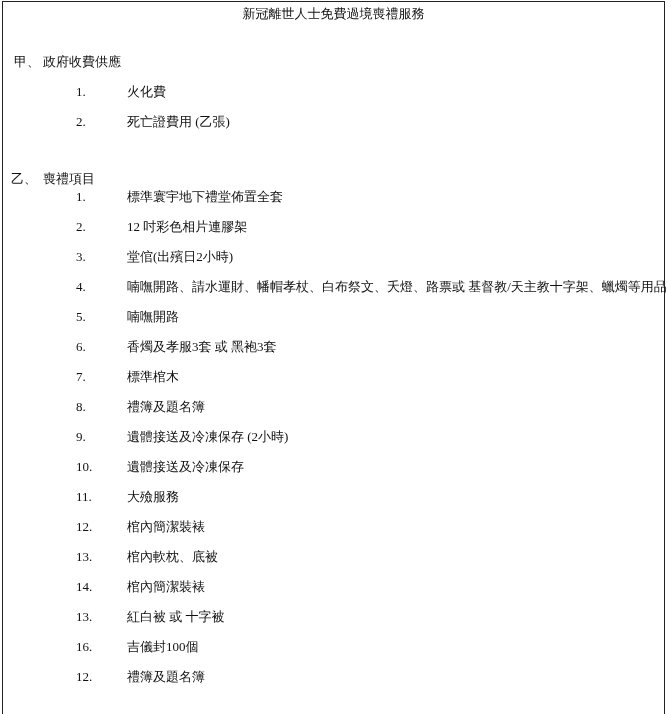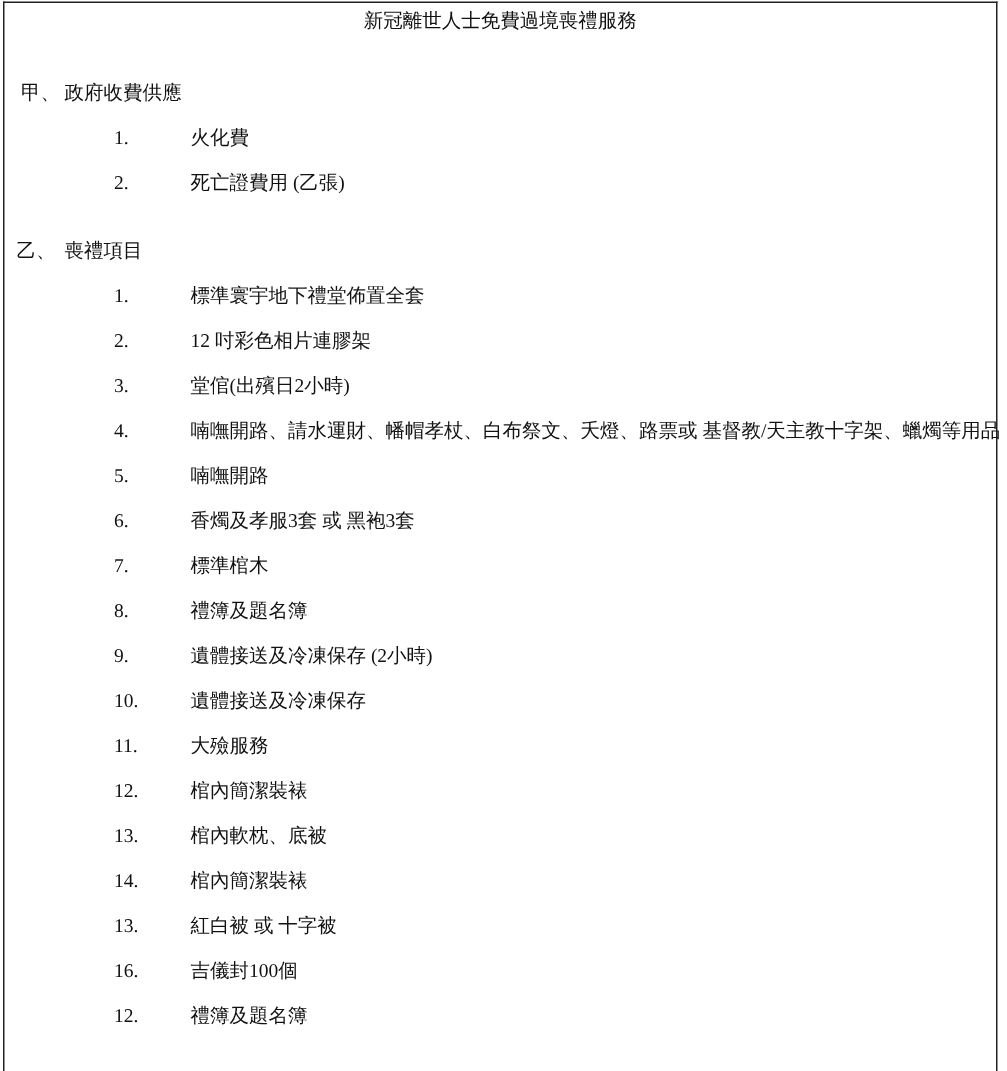--- a/index.html
+++ b/index.html
@@ -80,21 +80,21 @@
 
   <div class="row" style="top:81px;">
     <span class="num">1.</span>
     <span class="text">火化費</span>
   </div>
   <div class="row" style="top:111px;">
     <span class="num">2.</span>
     <span class="text">死亡證費用 (乙張)</span>
   </div>
 
-  <div class="section-header" style="top:156px;">
+  <div class="section-header" style="top:168px;">
     <span class="marker">乙、</span><span>喪禮項目</span>
   </div>
 
   <div class="row" style="top:186px;">
     <span class="num">1.</span>
     <span class="text">標準寰宇地下禮堂佈置全套</span>
   </div>
   <div class="row" style="top:216px;">
     <span class="num">2.</span>
     <span class="text">12 吋彩色相片連膠架</span>

